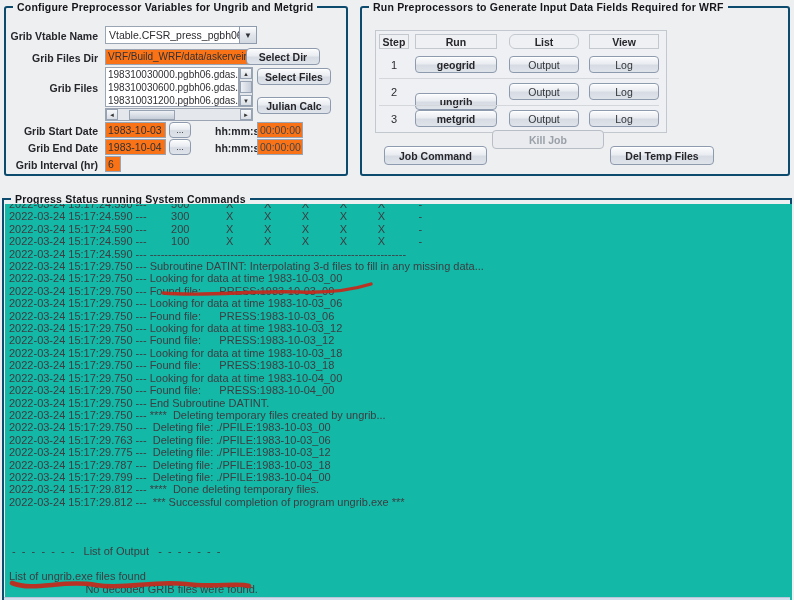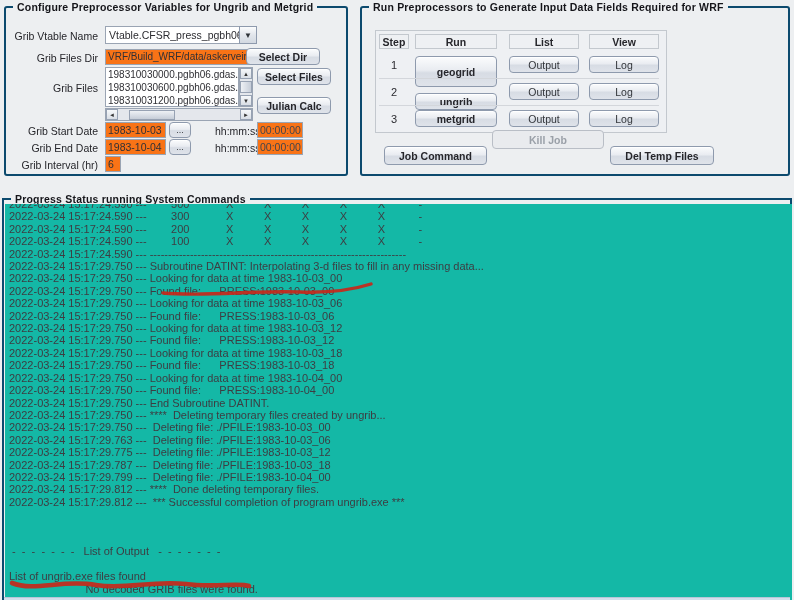--- a/index.html
+++ b/index.html
@@ -22,21 +22,21 @@
     padding: 0 4px;
     font-size: 10.5px;
     font-weight: bold;
     color: #15151a;
     letter-spacing: .2px;
     white-space: nowrap;
   }
   .lbl {
     position: absolute;
     font-size: 10.5px;
-    font-weight: normal;
+    font-weight: bold;
     color: #26262b;
     text-align: right;
     white-space: nowrap;
   }
   .tfield {
     position: absolute;
     background: #f97316;
     border: 1px solid #9aa4b3;
     font-size: 10px;
     color: #303036;
@@ -211,25 +211,25 @@
   <div class="tfield" style="left:99px; top:148px; width:16px; height:16px; font-size:10.5px;">6</div>
 </div>
 
 <div class="panel" style="left:360px; top:6px; width:430px; height:170px;">
   <span class="panel-title">Run Preprocessors to Generate Input Data Fields Required for WRF</span>
 
   <div class="grid-table" style="left:13px; top:22px; width:292px; height:103px;"></div>
 
   <div class="hdr-cell" style="left:17px; top:26px; width:30px;">Step</div>
   <div class="hdr-cell" style="left:53px; top:26px; width:82px;">Run</div>
-  <div class="hdr-cell" style="left:147px; top:26px; width:70px;">List</div>
+  <div class="hdr-cell" style="left:147px; top:26px; width:70px;border-radius:6px;">List</div>
   <div class="hdr-cell" style="left:227px; top:26px; width:70px;">View</div>
 
   <span class="step-num" style="left:17px; top:51px;">1</span>
-  <div class="btn" style="left:53px; top:48px; width:82px; height:31px;">geogrid</div>
+  <div class="btn" style="left:53px; top:48px; width:82px; height:17px;">geogrid</div>
   <div class="btn plain" style="left:147px; top:48px; width:70px; height:17px;">Output</div>
   <div class="btn plain" style="left:227px; top:48px; width:70px; height:17px;">Log</div>
   <div class="row-sep" style="left:17px; width:280px; top:70px;"></div>
 
   <span class="step-num" style="left:17px; top:78px;">2</span>
   <div class="btn" style="left:53px; top:75px; width:82px; height:17px;margin-top:10px;">ungrib</div>
   <div class="btn plain" style="left:147px; top:75px; width:70px; height:17px;">Output</div>
   <div class="btn plain" style="left:227px; top:75px; width:70px; height:17px;">Log</div>
   <div class="row-sep" style="left:17px; width:280px; top:97px;"></div>
 

